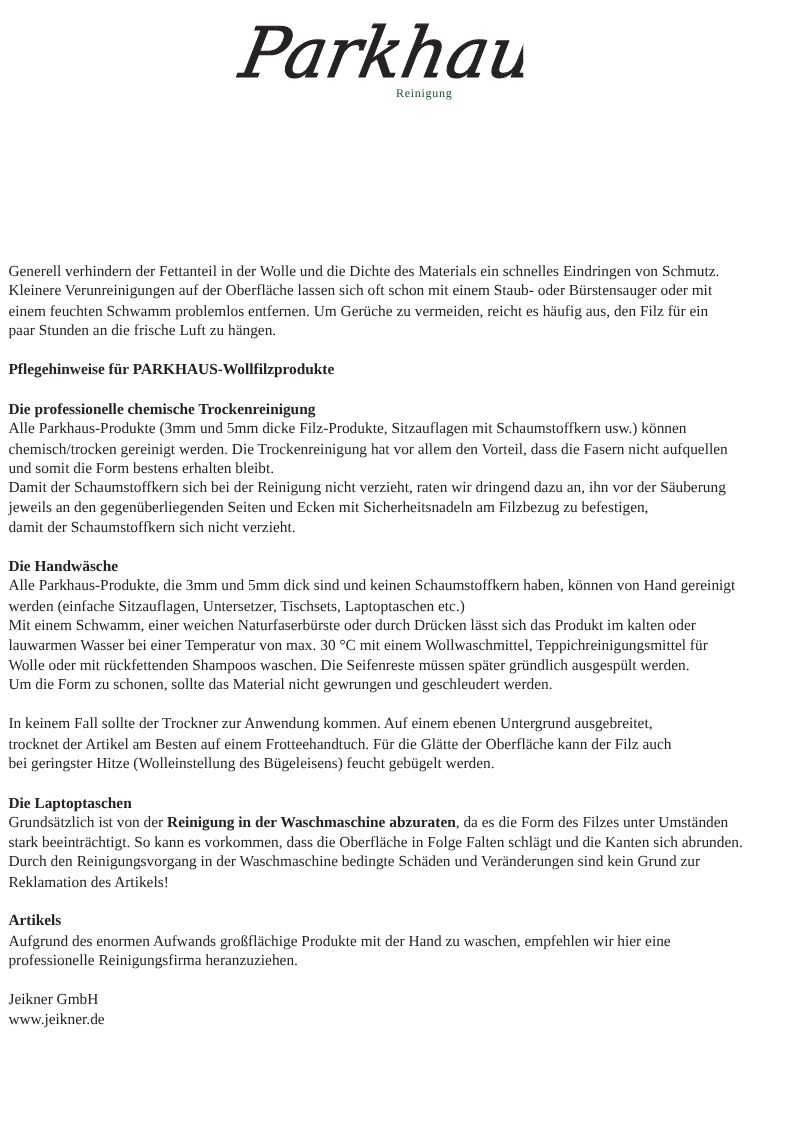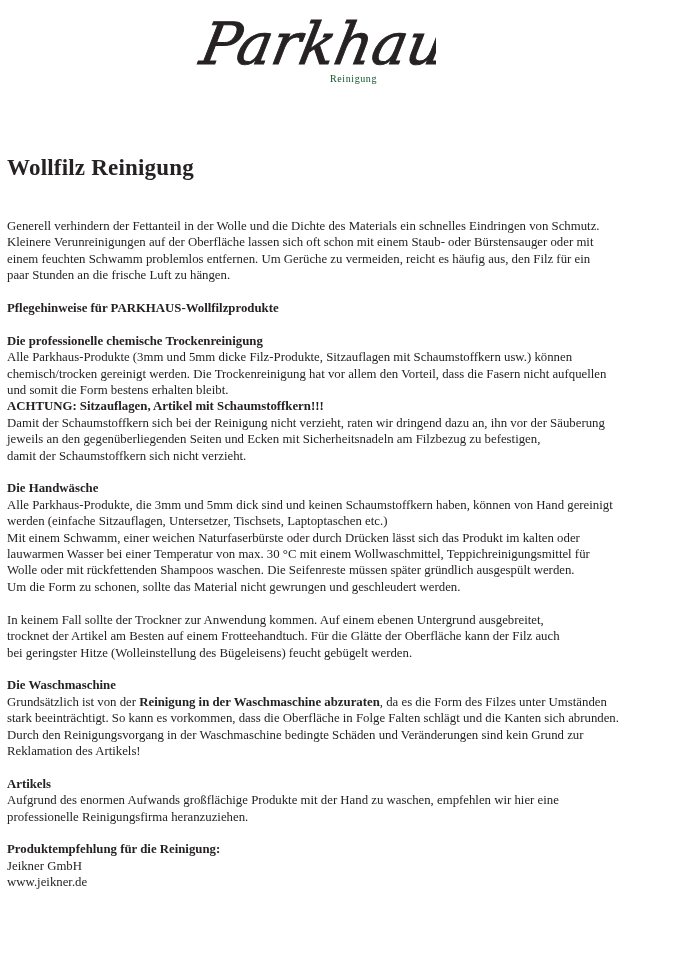--- a/index.html
+++ b/index.html
@@ -77,73 +77,70 @@
 
   <div class="logo">
     <svg width="244" height="96" viewBox="0 0 244 96" aria-hidden="true">
       <g transform="translate(18,0) skewX(-11)">
         <text x="0" y="62" class="logo-script-text">Parkhaus</text>
       </g>
     </svg>
   </div>
   <div class="logo-sub">Reinigung</div>
 
-  <h1 class="title">Wollfilz Reinigung</h1>
 
   <div class="content">
 
     <div class="block pre">Generell verhindern der Fettanteil in der Wolle und die Dichte des Materials ein schnelles Eindringen von Schmutz.
 Kleinere Verunreinigungen auf der Oberfläche lassen sich oft schon mit einem Staub- oder Bürstensauger oder mit
 einem feuchten Schwamm problemlos entfernen. Um Gerüche zu vermeiden, reicht es häufig aus, den Filz für ein
 paar Stunden an die frische Luft zu hängen.</div>
 
     <div class="block">
       <div class="bold">Pflegehinweise für PARKHAUS-Wollfilzprodukte</div>
     </div>
 
 
     <div class="block">
       <div class="bold">Die professionelle chemische Trockenreinigung</div>
       <div class="pre">Alle Parkhaus-Produkte (3mm und 5mm dicke Filz-Produkte, Sitzauflagen mit Schaumstoffkern usw.) können
 chemisch/trocken gereinigt werden. Die Trockenreinigung hat vor allem den Vorteil, dass die Fasern nicht aufquellen
 und somit die Form bestens erhalten bleibt.</div>
-      <div class="bold">ACHTUNG: Sitzauflagen, Artikel mit Schaumstoffkern!!!</div>
       <div class="pre">Damit der Schaumstoffkern sich bei der Reinigung nicht verzieht, raten wir dringend dazu an, ihn vor der Säuberung
 jeweils an den gegenüberliegenden Seiten und Ecken mit Sicherheitsnadeln am Filzbezug zu befestigen,
 damit der Schaumstoffkern sich nicht verzieht.</div>
     </div>
 
     <div class="block">
       <div class="bold">Die Handwäsche</div>
       <div class="pre">Alle Parkhaus-Produkte, die 3mm und 5mm dick sind und keinen Schaumstoffkern haben, können von Hand gereinigt
 werden (einfache Sitzauflagen, Untersetzer, Tischsets, Laptoptaschen etc.)
 Mit einem Schwamm, einer weichen Naturfaserbürste oder durch Drücken lässt sich das Produkt im kalten oder
 lauwarmen Wasser bei einer Temperatur von max. 30 °C mit einem Wollwaschmittel, Teppichreinigungsmittel für
 Wolle oder mit rückfettenden Shampoos waschen. Die Seifenreste müssen später gründlich ausgespült werden.
 Um die Form zu schonen, sollte das Material nicht gewrungen und geschleudert werden.</div>
     </div>
 
     <div class="block pre">In keinem Fall sollte der Trockner zur Anwendung kommen. Auf einem ebenen Untergrund ausgebreitet,
 trocknet der Artikel am Besten auf einem Frotteehandtuch. Für die Glätte der Oberfläche kann der Filz auch
 bei geringster Hitze (Wolleinstellung des Bügeleisens) feucht gebügelt werden.</div>
 
     <div class="block">
-      <div class="bold">Die Waschmaschine</div>
+      <div class="bold">Die Laptoptaschen</div>
       <div><span>Grundsätzlich ist von der </span><span class="bold">Reinigung in der Waschmaschine abzuraten</span><span class="pre">, da es die Form des Filzes unter Umständen
 stark beeinträchtigt. So kann es vorkommen, dass die Oberfläche in Folge Falten schlägt und die Kanten sich abrunden.
 Durch den Reinigungsvorgang in der Waschmaschine bedingte Schäden und Veränderungen sind kein Grund zur
 Reklamation des Artikels!</span></div>
     </div>
 
     <div class="block">
       <div class="bold">Artikels</div>
       <div class="pre">Aufgrund des enormen Aufwands großflächige Produkte mit der Hand zu waschen, empfehlen wir hier eine
 professionelle Reinigungsfirma heranzuziehen.</div>
     </div>
 
     <div class="block">
-      <div class="bold">Produktempfehlung für die Reinigung:</div>
       <div>Jeikner GmbH</div>
       <div>www.jeikner.de</div>
     </div>
 
   </div>
 </div>
 
 </body></html>

